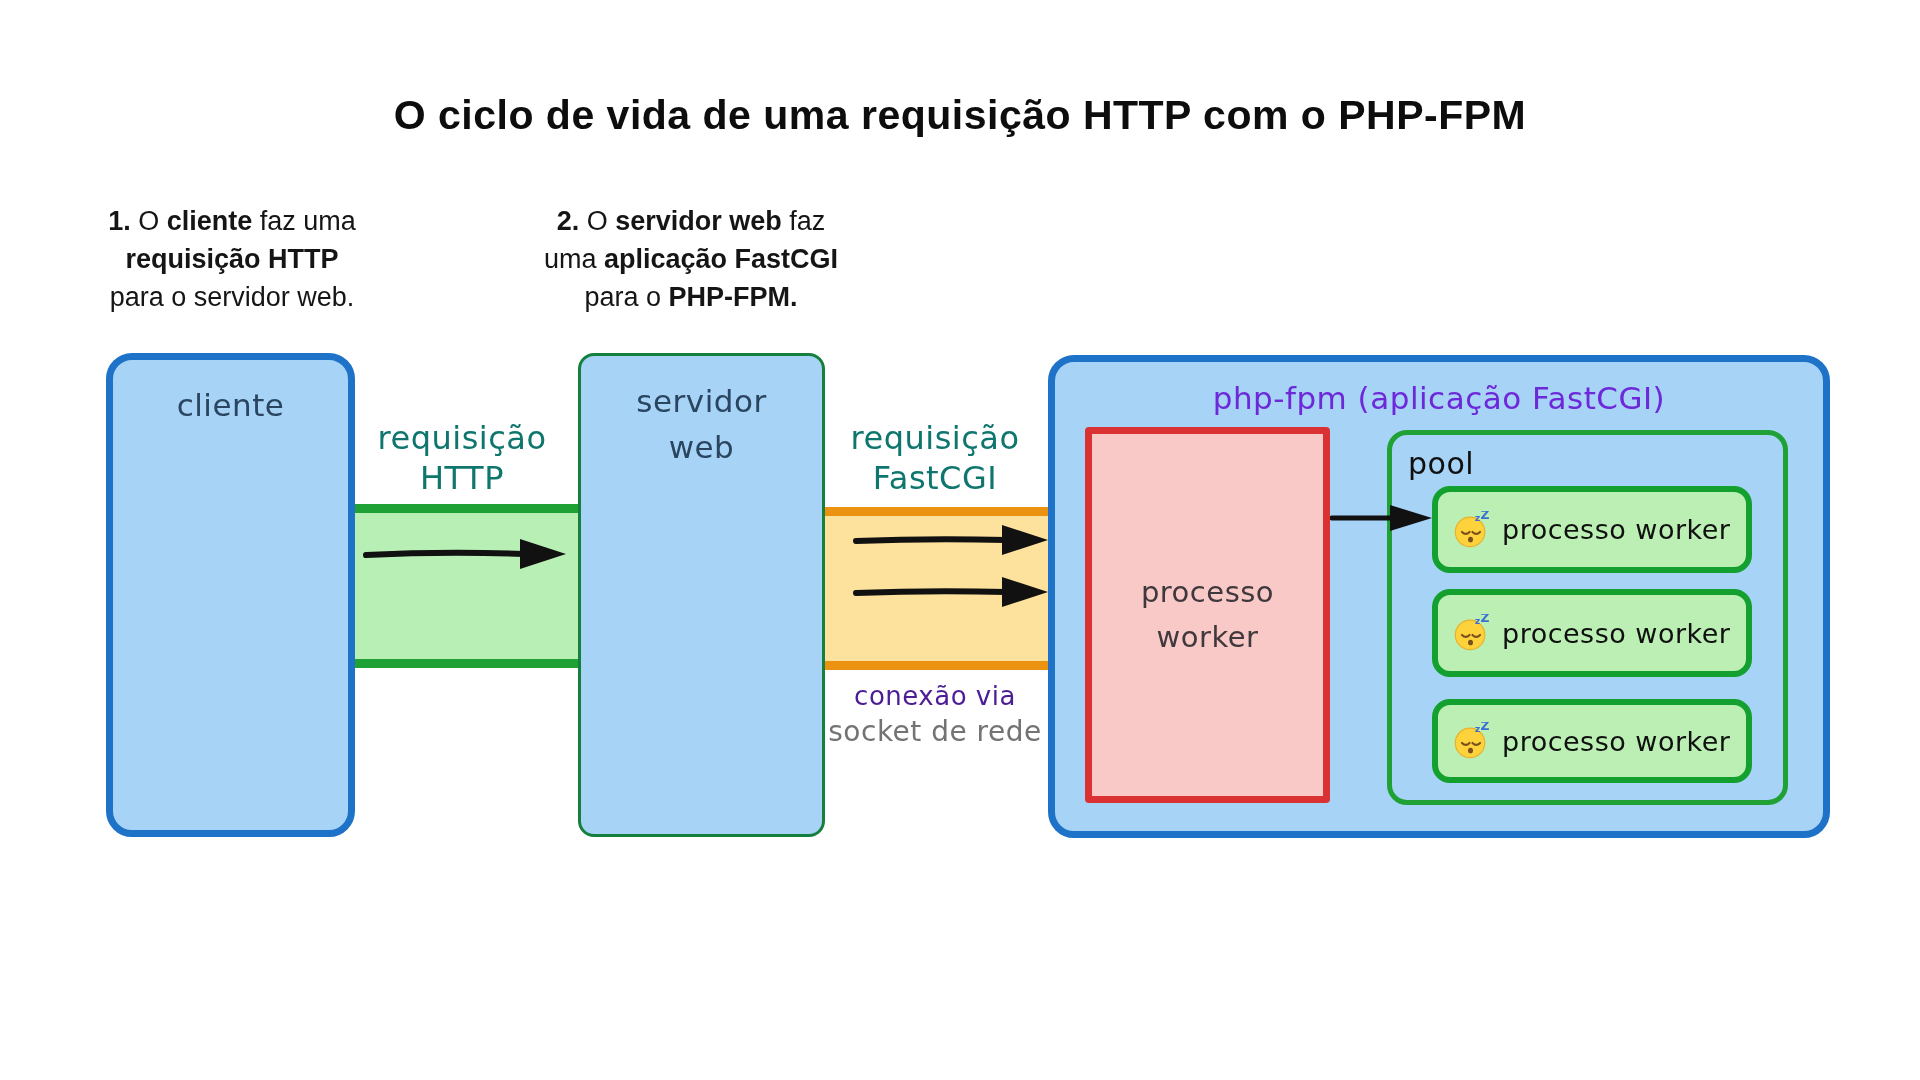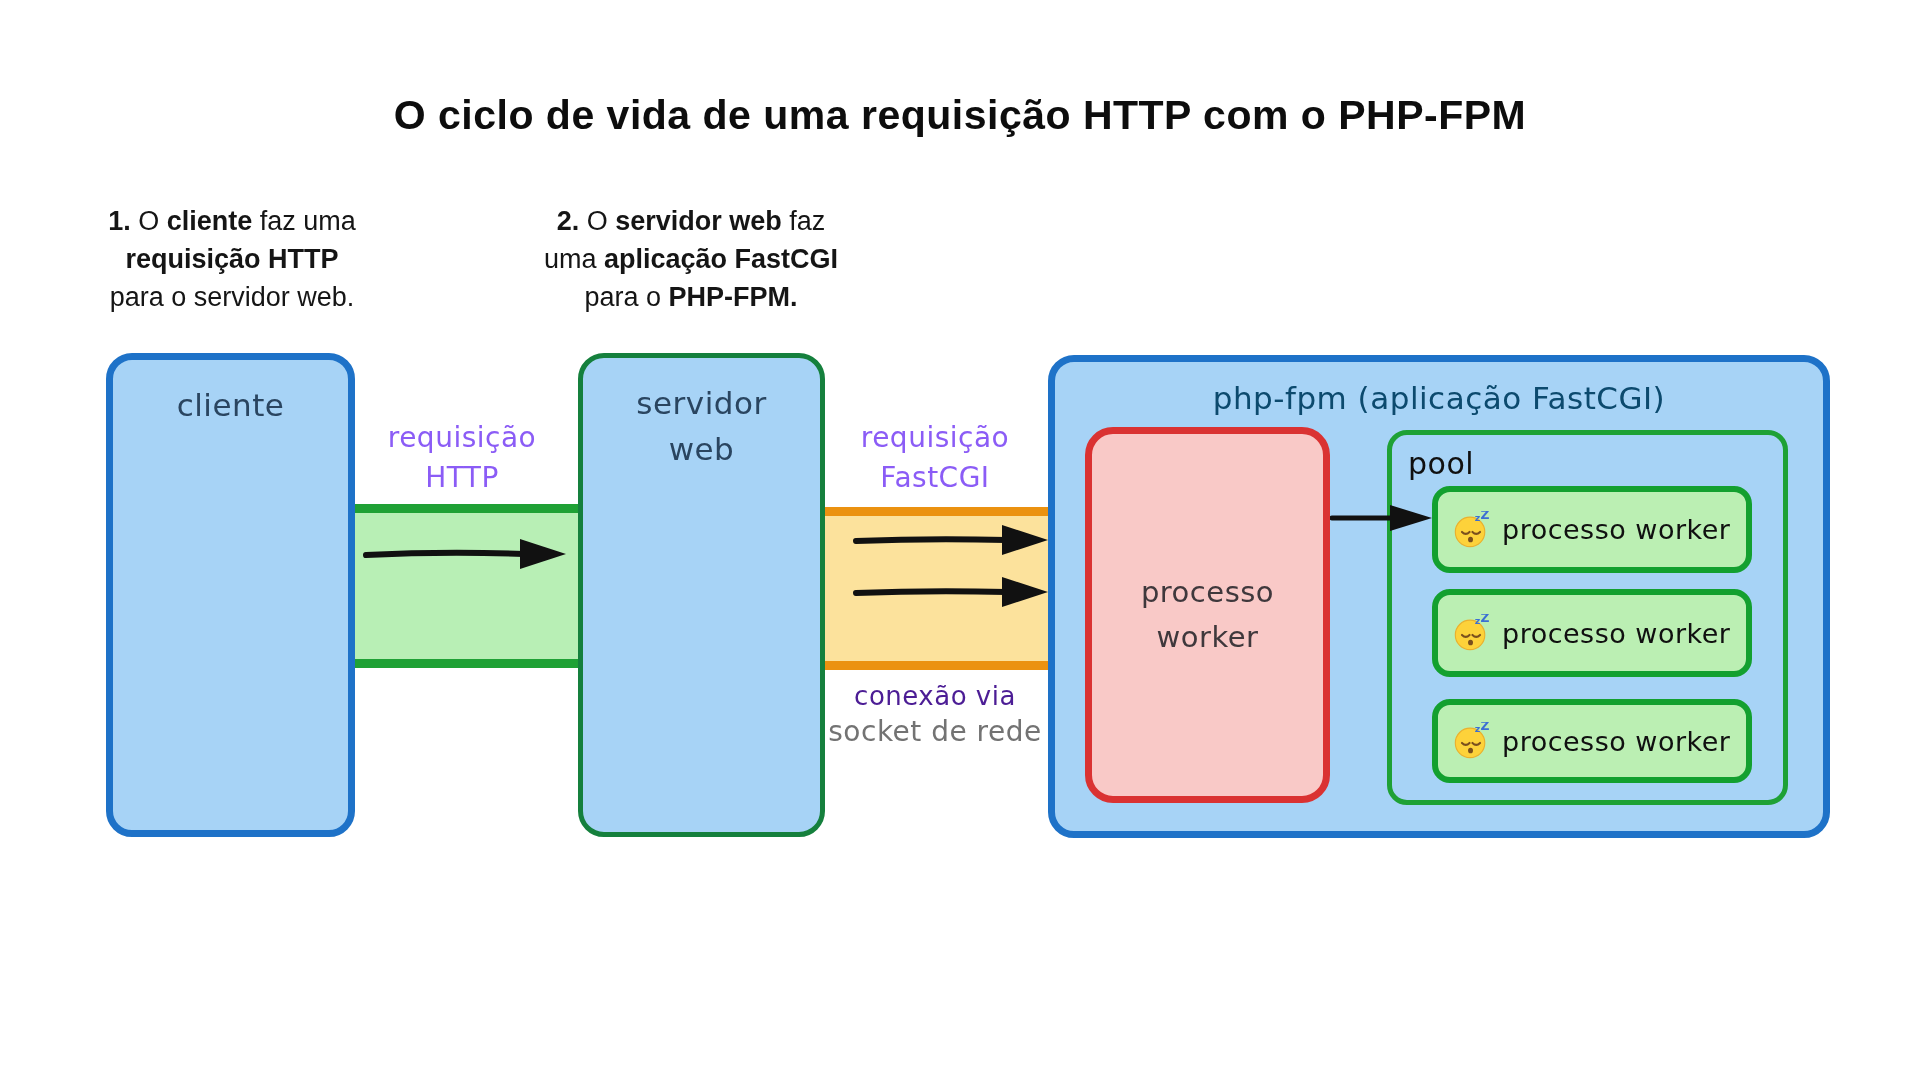--- a/index.html
+++ b/index.html
@@ -19,36 +19,36 @@
   .step2{left:496px;top:202px;width:390px;}
   
   .hand{font-family:"DejaVu Sans",sans-serif;letter-spacing:.5px;}
   
   .band{position:absolute;z-index:1;}
   .band-http{left:340px;top:504px;width:252px;height:164px;background:#b8efb5;border-top:9px solid #1fa135;border-bottom:9px solid #1fa135;box-sizing:border-box;}
   .band-fastcgi{left:810px;top:507px;width:246px;height:163px;background:#fce29c;border-top:9px solid #eb9210;border-bottom:9px solid #eb9210;box-sizing:border-box;}
   
   .node{position:absolute;box-sizing:border-box;z-index:2;}
   .box-client{left:106px;top:353px;width:249px;height:484px;background:#a7d3f6;border:7px solid #1e72c8;border-radius:26px;}
-  .box-web{left:578px;top:353px;width:247px;height:484px;background:#a7d3f6;border:5px solid #15803d;border-radius:26px;}
+  .box-web{left:578px;top:353px;width:247px;height:484px;background:#a7d3f6;border:3px solid #15803d;border-radius:16px;}
   .box-phpfpm{left:1048px;top:355px;width:782px;height:483px;background:#a7d3f6;border:7px solid #1e72c8;border-radius:26px;}
   .node-label{display:block;text-align:center;font-size:31px;color:#2a4560;margin-top:22px;line-height:46px;}
-  .phpfpm-title{display:block;text-align:center;font-size:31px;color:#0c4a6e;margin-top:18px;}
+  .phpfpm-title{display:block;text-align:center;font-size:31px;color:#6d28d9;margin-top:18px;}
   
-  .box-master{left:1085px;top:427px;width:245px;height:376px;background:#f9c9c7;border:7px solid #da3232;border-radius:28px;
+  .box-master{left:1085px;top:427px;width:245px;height:376px;background:#f9c9c7;border:7px solid #da3232;border-radius:4px;
     display:flex;flex-direction:column;align-items:center;justify-content:center;font-size:29px;line-height:45px;color:#3f383c;}
   .box-pool{left:1387px;top:430px;width:401px;height:375px;background:transparent;border:5px solid #1fa135;border-radius:20px;}
   .pool-label{position:absolute;left:1408px;top:446px;font-size:30px;color:#101010;z-index:3;}
   .worker{position:absolute;left:1432px;width:320px;background:#bbefb3;border:6px solid #13a02f;border-radius:18px;box-sizing:border-box;
     display:flex;align-items:center;gap:12px;padding:0 0 0 14px;z-index:3;font-size:27px;color:#101010;}
   .worker-1{top:486px;height:87px;}
   .worker-2{top:589px;height:88px;}
   .worker-3{top:699px;height:84px;}
   
-  .band-label{position:absolute;z-index:4;text-align:center;font-size:28px;line-height:40px;color:#8b5cf6;}
+  .band-label{position:absolute;z-index:4;text-align:center;font-size:32px;line-height:40px;color:#0f766e;}
   .label-http{left:362px;top:418px;width:200px;}
   .label-fastcgi{left:835px;top:418px;width:200px;}
   .socket-note{position:absolute;left:785px;top:678px;width:300px;text-align:center;z-index:4;line-height:36px;}
   .socket-note .muted{font-size:26px;color:#4c1d95;}
   .socket-note .strong{font-size:28px;color:#737373;}
   
   .arrow{position:absolute;z-index:4;}
 </style>
 </head>
 <body>

